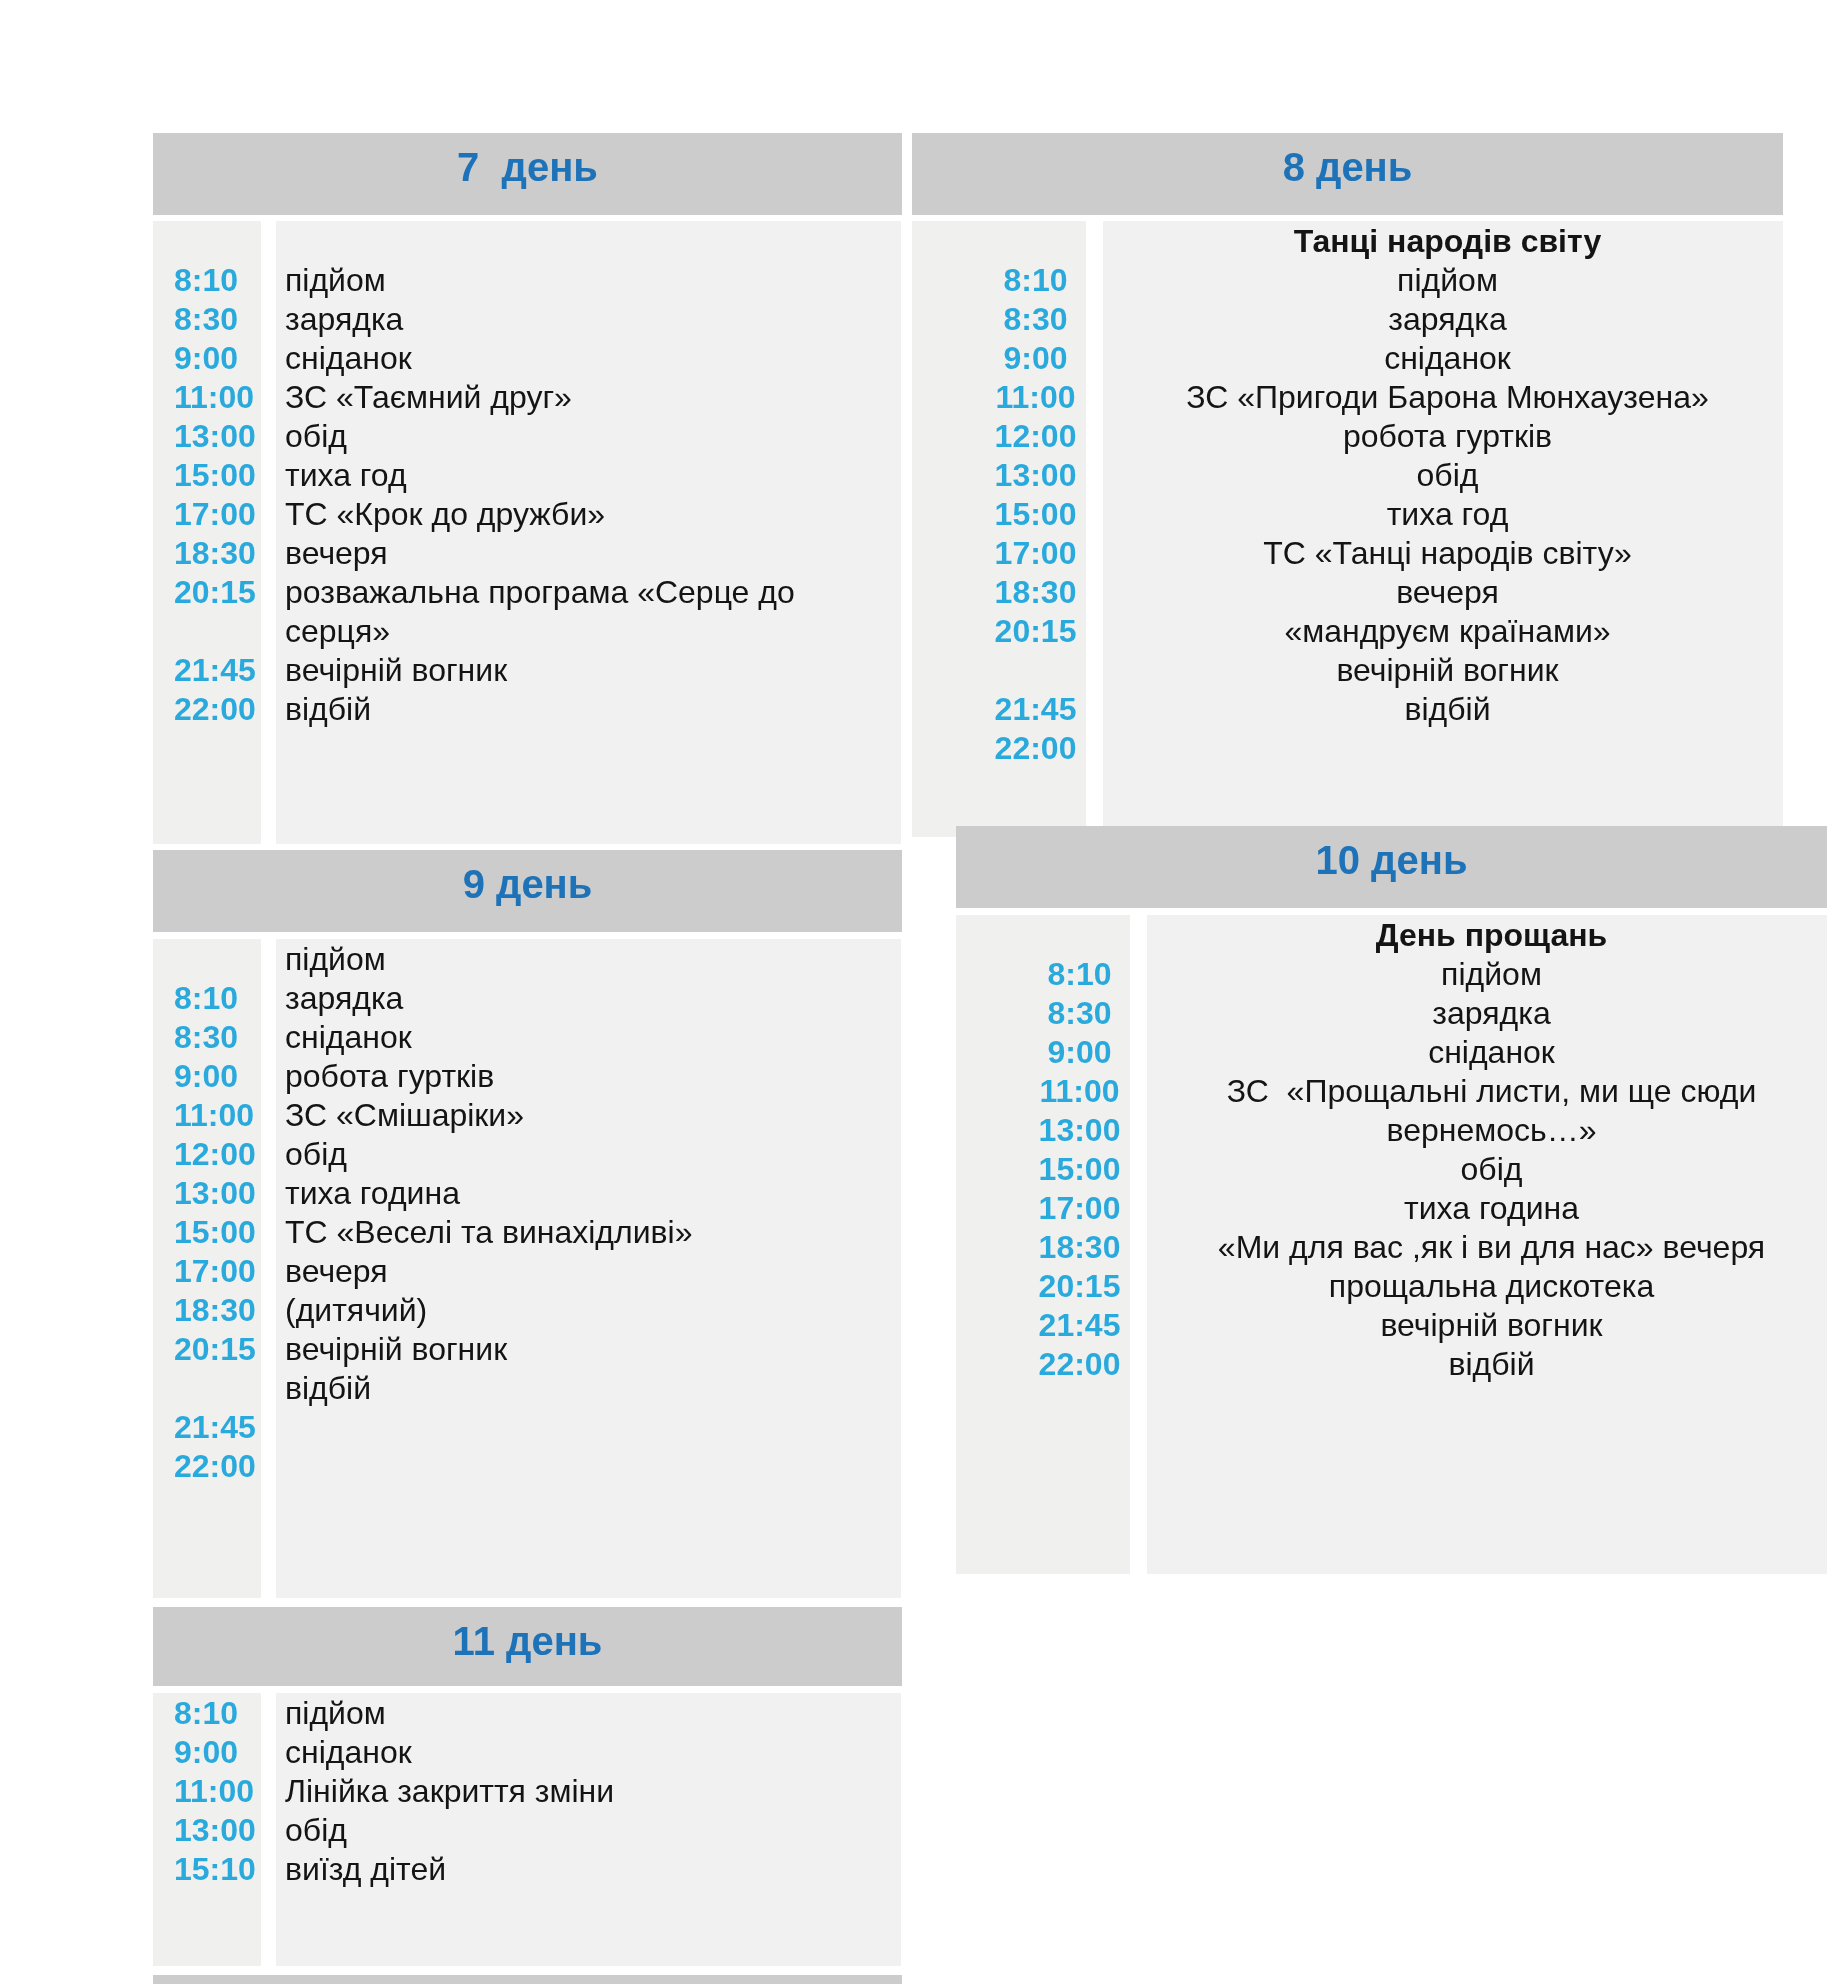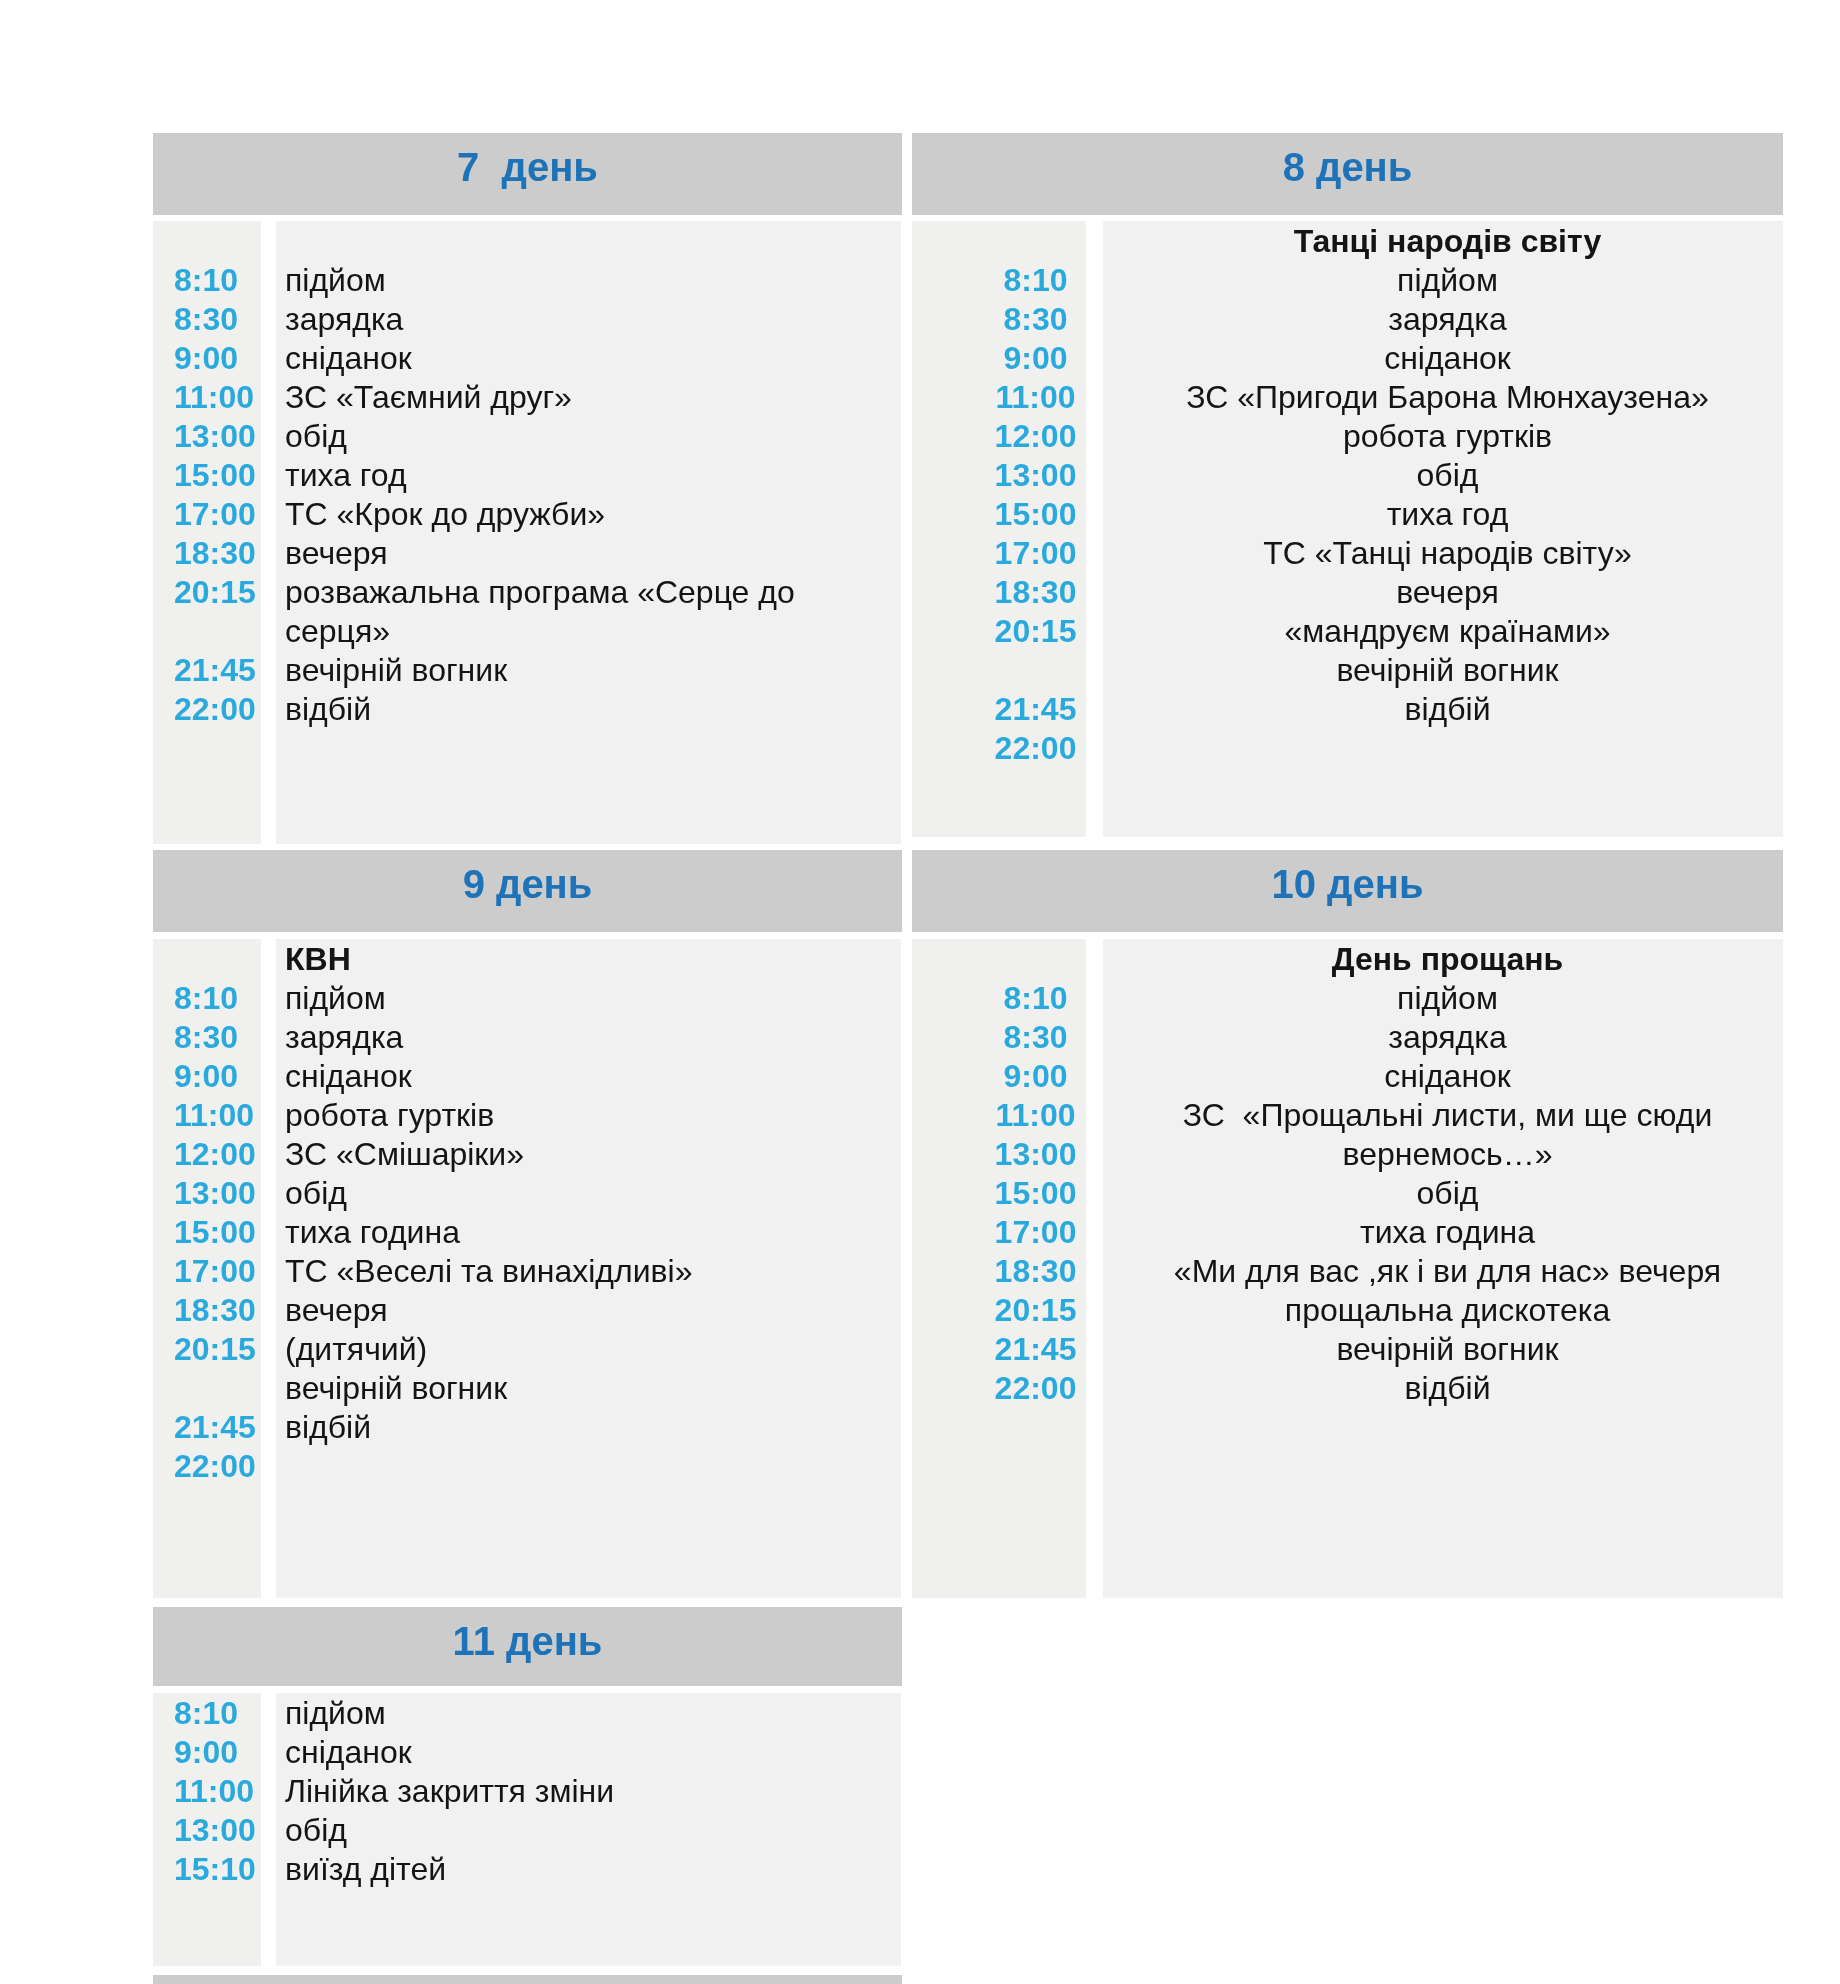--- a/index.html
+++ b/index.html
@@ -47,21 +47,21 @@
   
   #b8,#b10{left:912px;width:871px;text-align:center;}
   #b8 .time-col,#b10 .time-col{width:174px;}
   #b8 .time-col .line.time,#b10 .time-col .line.time{padding-left:73px;}
   #b8 .act-col,#b10 .act-col{left:191px;width:680px;}
 
   
   #b7 {top:133px;height:711px;}  #b7  .content{top:88px;}
   #b8 {top:133px;height:704px;}  #b8  .content{top:88px;}
   #b9 {top:850px;height:748px;} #b9  .content{top:89px;}
-  #b10{top:850px;height:748px;} #b10 .content{top:89px;}
+  #b10{top:826px;height:748px;margin-left:44px;} #b10 .content{top:89px;}
   #b11{top:1607px;height:359px;} #b11 .day-header{height:79px;} #b11 .content{top:86px;}
 
   
   #next-sliver{
     position:absolute;left:153px;top:1975px;width:749px;height:9.8px;
     background:var(--header-bg);
   }
 </style>
 </head>
 <body>
@@ -158,21 +158,20 @@
         <div class="line time">13:00</div>
         <div class="line time">15:00</div>
         <div class="line time">17:00</div>
         <div class="line time">18:30</div>
         <div class="line time">20:15</div>
         <div class="line time">&nbsp;</div>
         <div class="line time">21:45</div>
         <div class="line time">22:00</div>
       </div>
     <div class="act-col">
-        <div class="line act title">КВН</div>
         <div class="line act">підйом</div>
         <div class="line act">зарядка</div>
         <div class="line act">сніданок</div>
         <div class="line act">робота гуртків</div>
         <div class="line act">ЗС «Смішаріки»</div>
         <div class="line act">обід</div>
         <div class="line act">тиха година</div>
         <div class="line act">ТС «Веселі та винахідливі»</div>
         <div class="line act">вечеря</div>
         <div class="line act">(дитячий)</div>

